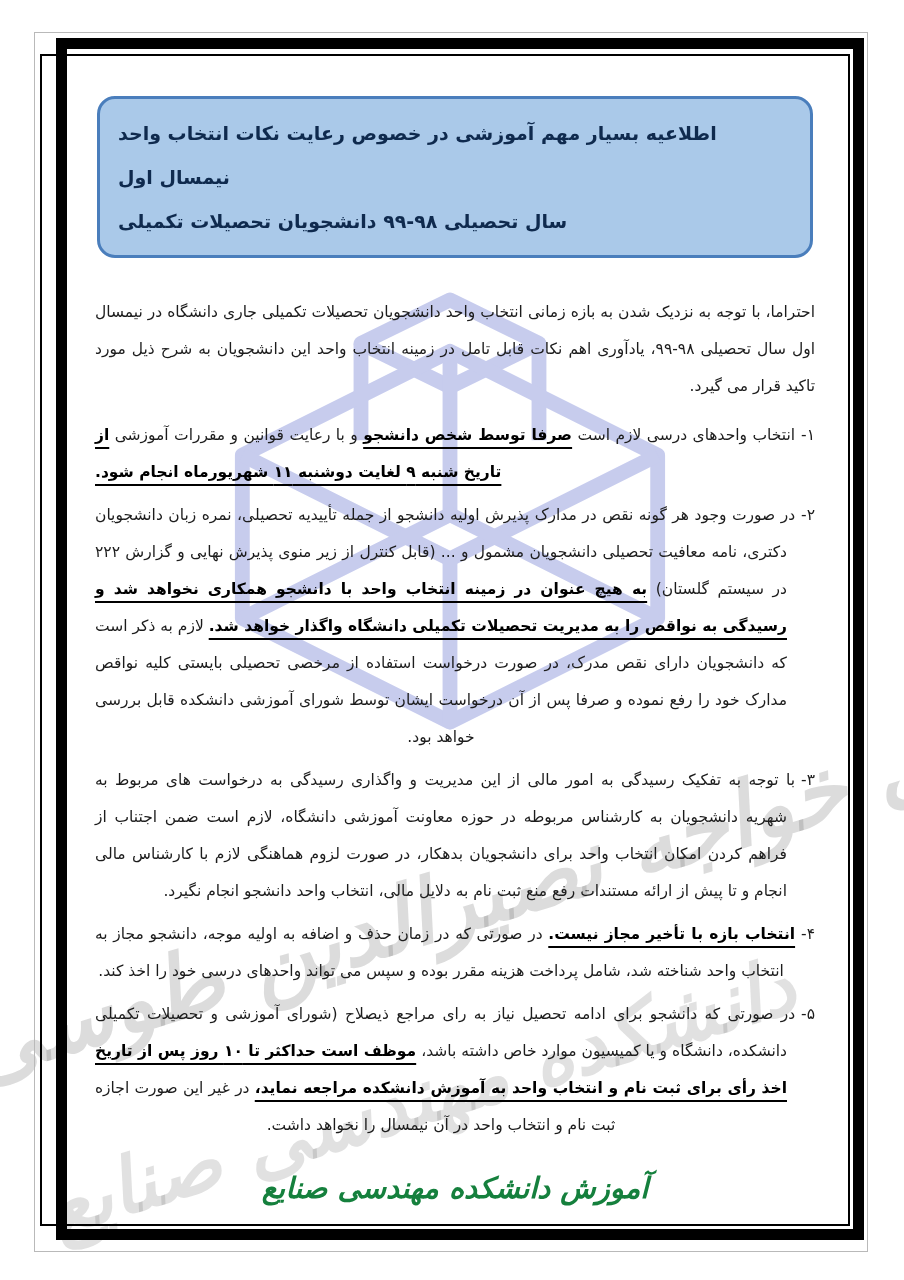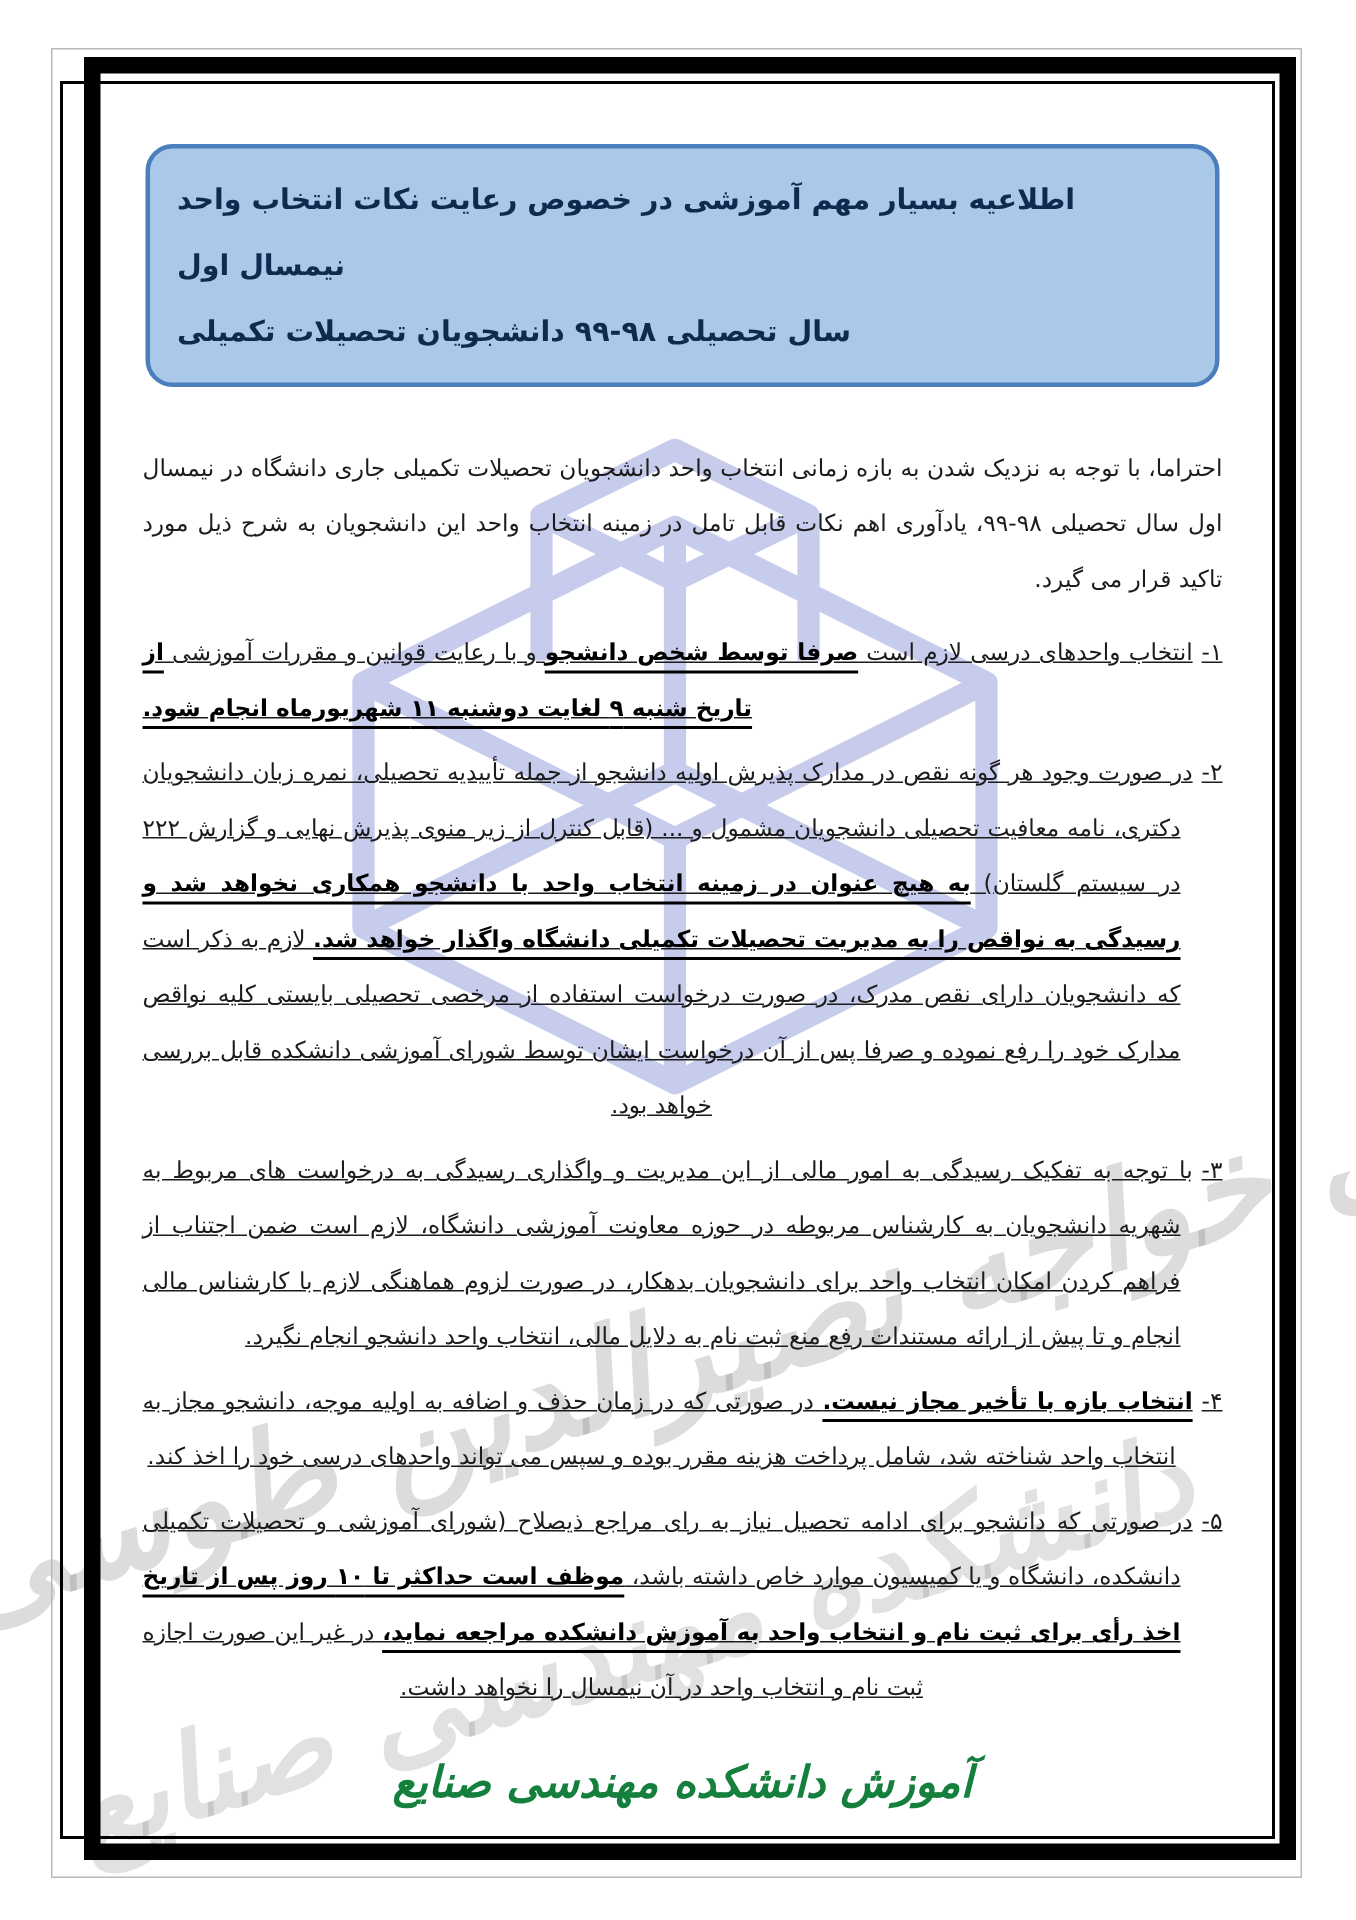--- a/index.html
+++ b/index.html
@@ -18,21 +18,21 @@
   .wm-text.l1{left:-30px;top:1000px;font-size:88px;transform:rotate(-17deg);}
   .wm-text.l2{left:50px;top:1165px;font-size:78px;transform:rotate(-17deg);color:rgba(80,80,80,0.17);}
 
   
   .content{position:absolute;top:96px;right:89px;left:95px;z-index:2;color:#1c1c1c;
            font-size:15.5px;line-height:37px;}
   .header-box{background:var(--header-fill,#aac9e9);border:3px solid var(--header-border,#4a7ebc);
               border-radius:18px;color:var(--header-text,#0f2a4e);text-align:left;
               font-weight:bold;font-size:19px;line-height:44px;padding:12px 18px;margin:0 2px 36px 2px;}
   .intro{margin:0 0 12px 0;text-align:justify;}
-  .item{margin:0 0 6px 0;text-align:justify;padding-right:28px;text-indent:-28px;text-decoration:underline;}
+  .item{margin:0 0 6px 0;text-align:justify;padding-right:28px;text-indent:-28px;}
   .item .num{padding-left:6px;}
   .item.last-left  {text-align-last:left;}
   .item.last-center{text-align-last:center;}
   .item.last-right {text-align-last:right;}
   .b{font-weight:bold;color:#000;}
   .u{text-decoration:underline;text-underline-offset:7px;text-decoration-thickness:1.5px;}
   .signature{margin-top:26px;text-align:center;font-weight:bold;font-style:italic;font-size:29px;color:#15803d;}
 </style>
 </head>
 <body>

